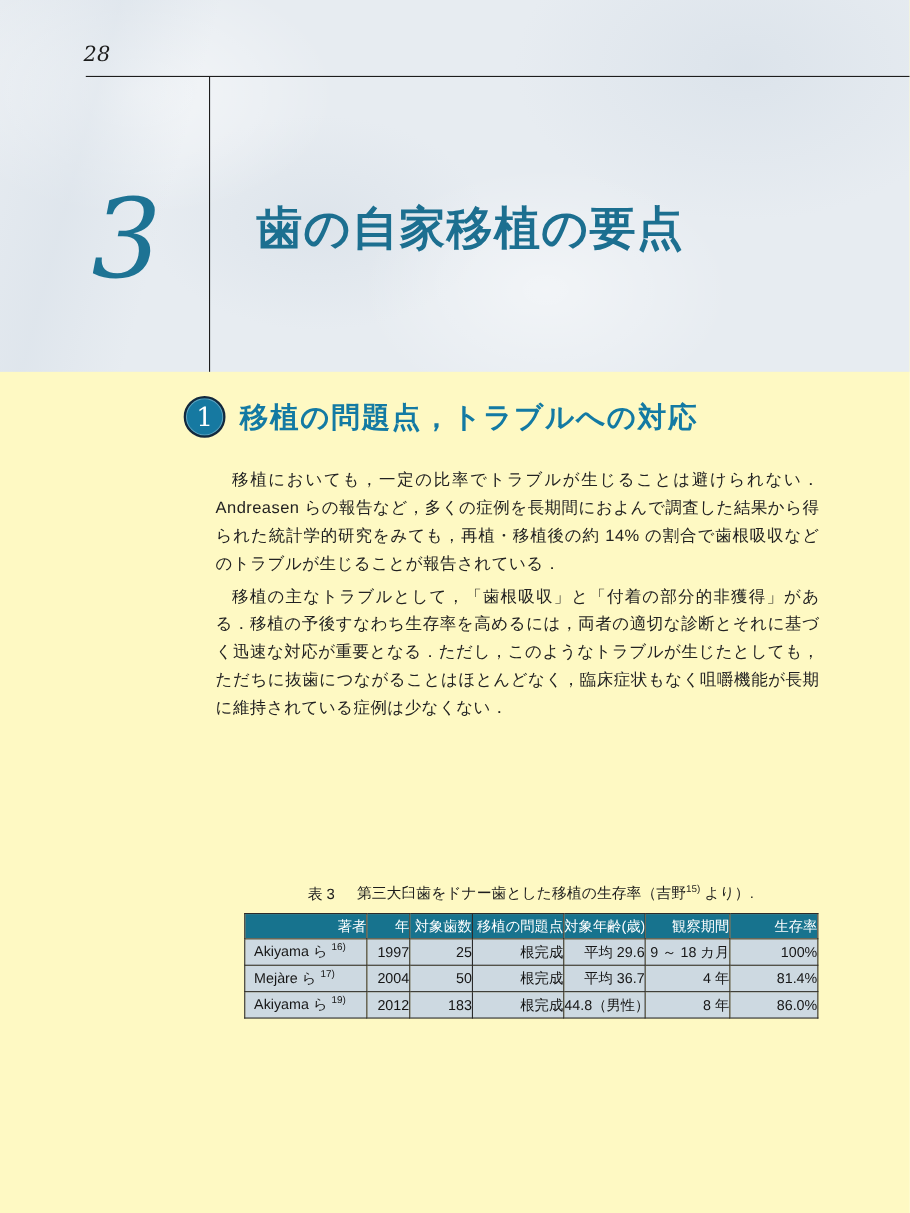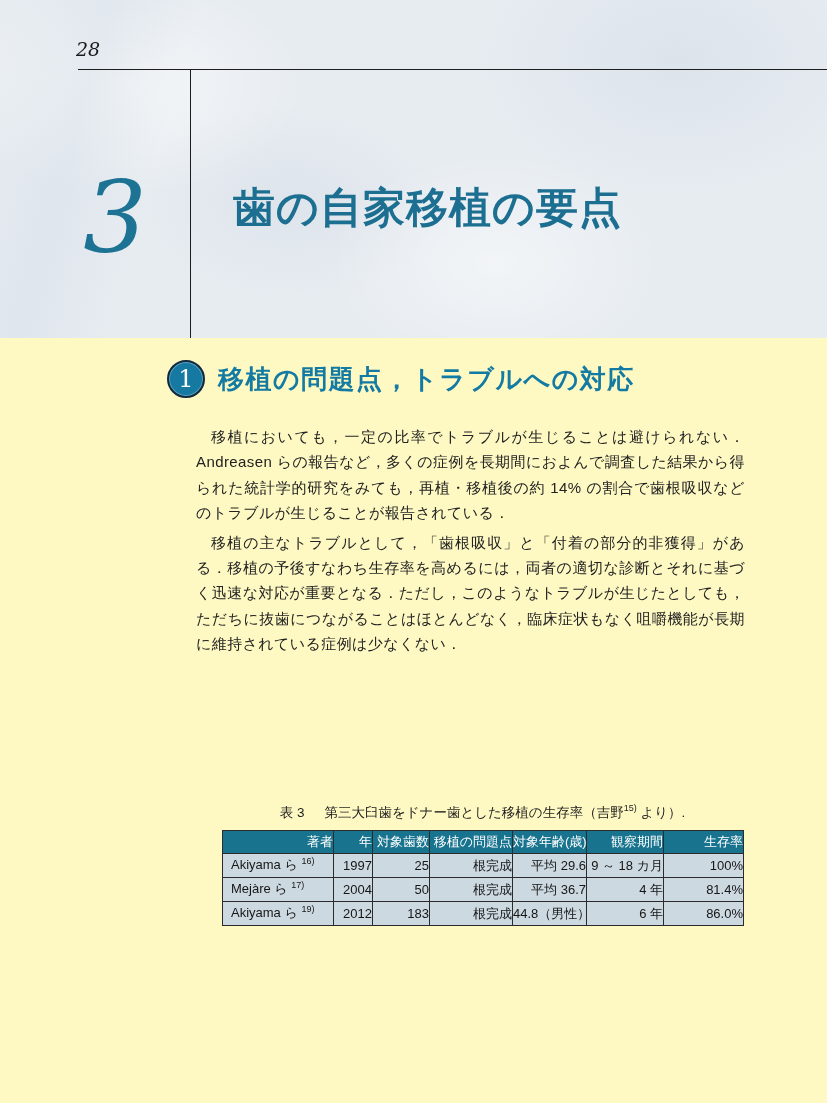--- a/index.html
+++ b/index.html
@@ -238,19 +238,19 @@
         <td>平均 36.7</td>
         <td>4 年</td>
         <td>81.4%</td>
       </tr>
       <tr>
         <td class="cell-author"><span>Akiyama ら </span><span class="sup">19)</span></td>
         <td>2012</td>
         <td>183</td>
         <td>根完成</td>
         <td>44.8（男性）</td>
-        <td>6 年</td>
+        <td>8 年</td>
         <td>86.0%</td>
       </tr>
     </tbody>
   </table>
 
 </div>
 
 </body></html>

